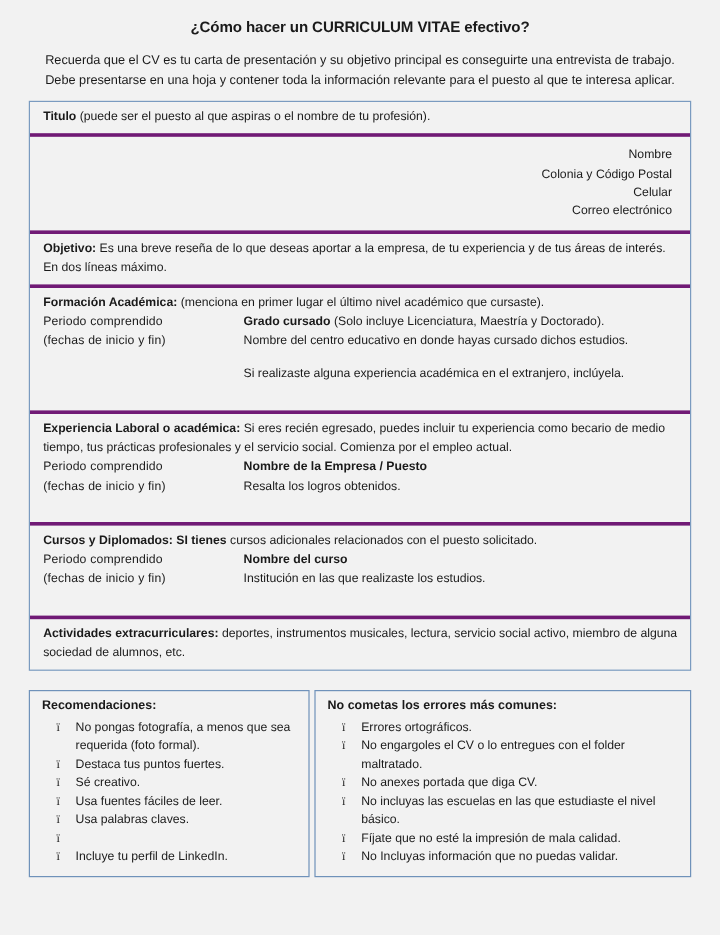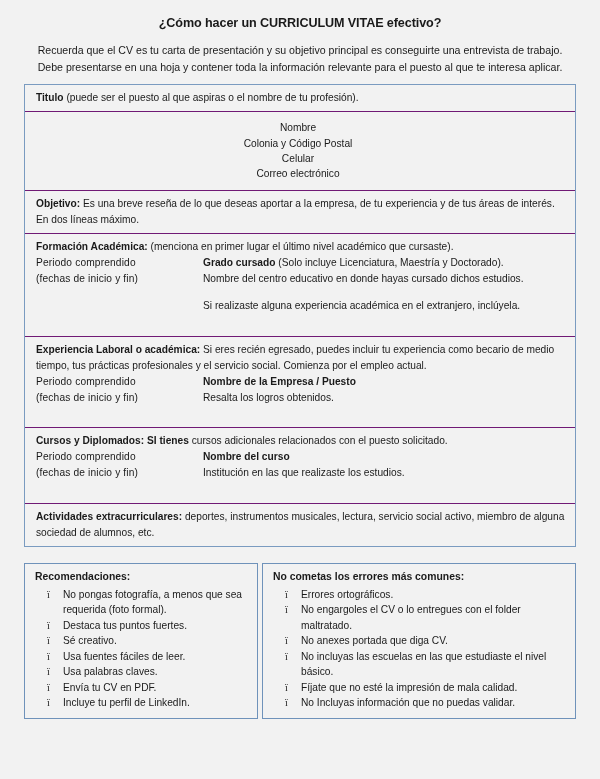--- a/index.html
+++ b/index.html
@@ -45,21 +45,21 @@
   }
 
   
   .cv-table {
     margin: 8px 24px 0 24px;
     border: 1px solid #7a9bc0;
     background: #f2f2f2;
     box-sizing: border-box;
   }
   .cv-row {
-    border-bottom: 1px solid #701a75;
+    border-bottom: 3px solid #701a75;
     box-sizing: border-box;
     padding: 5px 9px 5px 11px;
   }
   .cv-row:last-child { border-bottom: none; }
 
   .cv-row.emph {
     border: 1px solid #5e5e55;
     border-right-color: #6c6c62;
     margin: -1px -1px;
     background: #f2f2f2;
@@ -71,21 +71,21 @@
     margin: 0;
   }
   .cv-line b { font-weight: bold; }
 
   .addr-block {
     text-align: right;
     font-size: 10.2px;
     line-height: 1.5;
     padding: 3px 6px 4px 0;
   }
-  .addr-block div { white-space: nowrap; text-align: center; }
+  .addr-block div { white-space: nowrap; }
 
   
   .period-grid {
     display: flex;
   }
   .period-left {
     width: 167px;
     flex: 0 0 167px;
     font-size: 10.2px;
     line-height: 1.56;
@@ -244,21 +244,20 @@
           <li>
             <span class="tip-bullet">ï</span>
             <span class="tip-text">Usa fuentes fáciles de leer.</span>
           </li>
           <li>
             <span class="tip-bullet">ï</span>
             <span class="tip-text">Usa palabras claves.</span>
           </li>
           <li>
             <span class="tip-bullet">ï</span>
-            <span class="tip-text">Envía tu CV en PDF.</span>
           </li>
           <li>
             <span class="tip-bullet">ï</span>
             <span class="tip-text">Incluye tu perfil de LinkedIn.</span>
           </li>
         </ul>
     </div>
 
     <div class="tipbox right">
       <h3>No cometas los errores más comunes:</h3>

